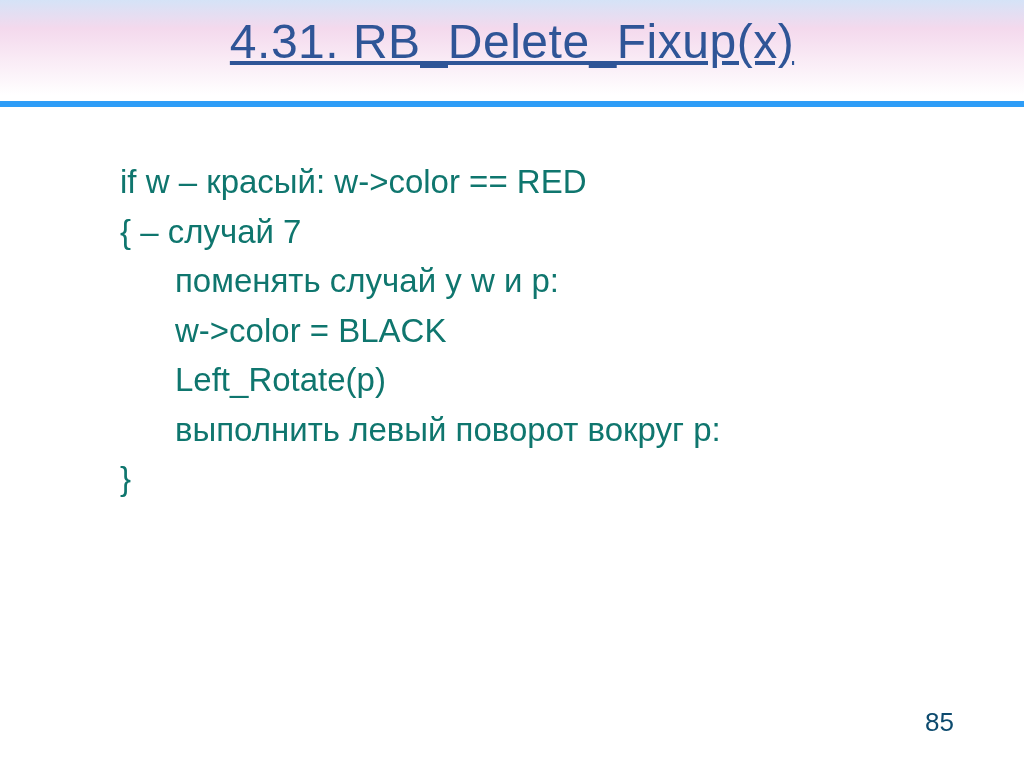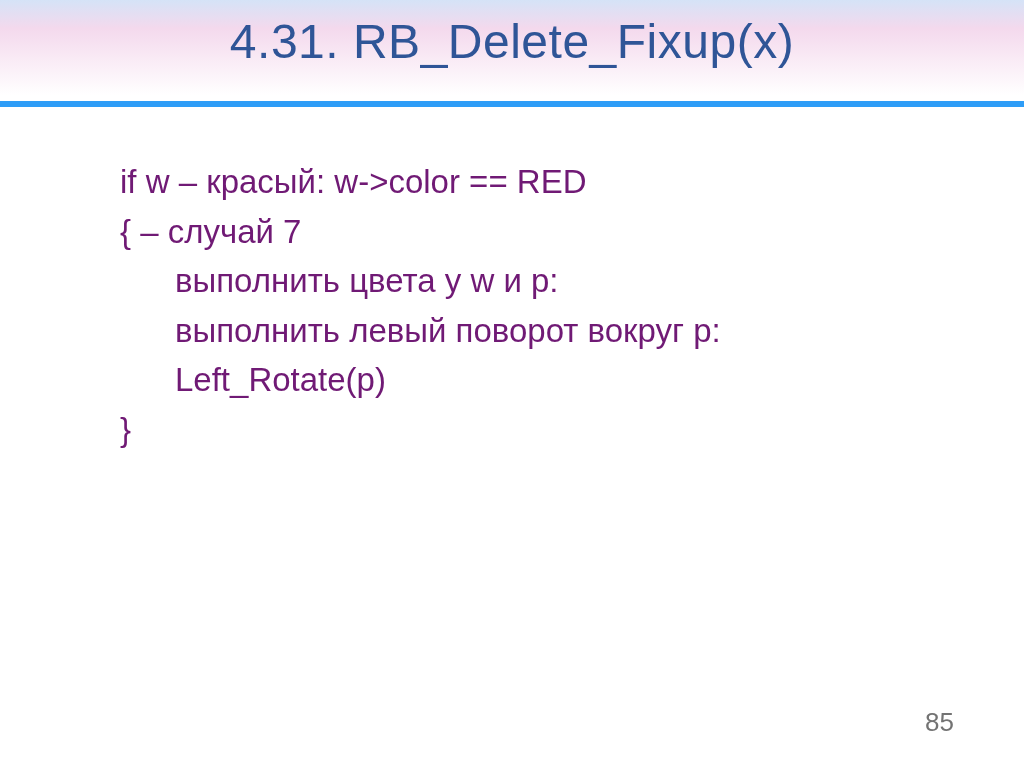--- a/index.html
+++ b/index.html
@@ -27,55 +27,57 @@
       #ffffff 100%);
     box-sizing: border-box;
     text-align: center;
     padding-top: 14px;
   }
   .title {
     color: #2f5597;
     font-size: 48px;
     font-weight: 400;
     letter-spacing: 0.5px;
+    text-decoration: underline;
   }
   .rule {
     margin-top: 6px;
     width: 100%;
     height: 6px;
     background: #2e9df7;
   }
   .content {
     padding: 50px 35px 0 120px;
-    color: #701a75;
+    color: #0f766e;
     font-size: 33px;
     line-height: 1.5;
   }
   .line { white-space: pre; }
   .indent { padding-left: 55px; }
   .pagenum {
     position: absolute;
     right: 70px;
     bottom: 30px;
     font-size: 26px;
-    color: #737373;
+    color: #0c4a6e;
   }
 </style>
 </head>
 <body>
 
 <div class="slide">
   <div class="header">
     <div class="title">4.31. RB_Delete_Fixup(x)</div>
   </div>
   <div class="rule"></div>
 
   <div class="content">
     <div class="line">if w – красый: w-&gt;color == RED</div>
     <div class="line">{ – случай 7</div>
-    <div class="line indent">выполнить цвета у w и p:</div>
+    <div class="line indent">поменять случай у w и p:</div>
+    <div class="line indent">w-&gt;color = BLACK</div>
+    <div class="line indent">Left_Rotate(p)</div>
     <div class="line indent">выполнить левый поворот вокруг p:</div>
-    <div class="line indent">Left_Rotate(p)</div>
     <div class="line">}</div>
   </div>
 
   <div class="pagenum">85</div>
 </div>
 
 </body></html>

